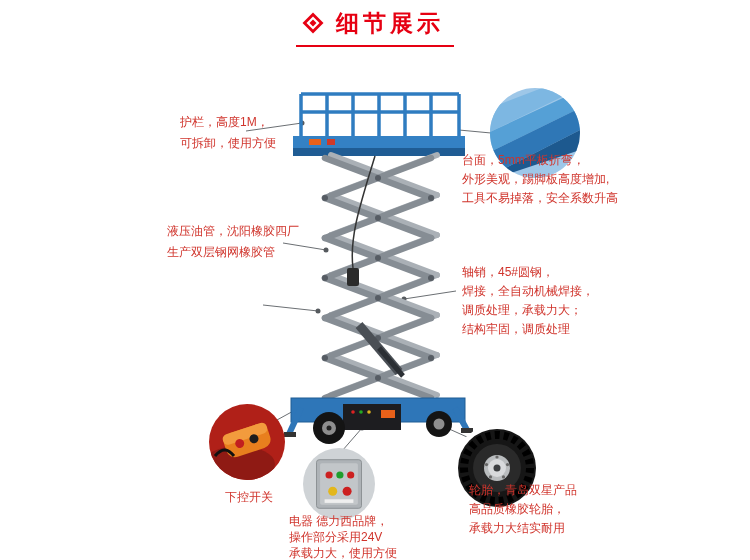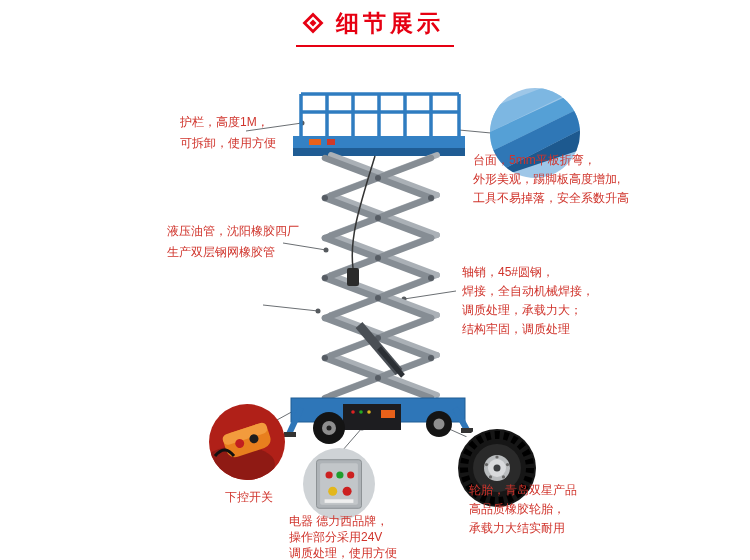--- a/index.html
+++ b/index.html
@@ -176,21 +176,21 @@
     <p>护栏，高度1M，</p>
     <p>可拆卸，使用方便</p>
   </div>
 
   <div class="ann" style="left:167px; top:221px;">
     <p>液压油管，沈阳橡胶四厂</p>
     <p>生产双层钢网橡胶管</p>
   </div>
 
 
-  <div class="ann mid" style="left:473px; top:151px;">
+  <div class="ann mid" style="left:462px; top:151px;">
     <p>台面，5mm平板折弯，</p>
     <p>外形美观，踢脚板高度增加,</p>
     <p>工具不易掉落，安全系数升高</p>
   </div>
 
   <div class="ann mid" style="left:462px; top:263px;">
     <p>轴销，45#圆钢，</p>
     <p>焊接，全自动机械焊接，</p>
     <p>调质处理，承载力大；</p>
     <p>结构牢固，调质处理</p>
@@ -251,21 +251,21 @@
     </svg>
   </div>
 
   <div class="ann" style="left:225px; top:487px;">
     <p>下控开关</p>
   </div>
 
   <div class="ann tight" style="left:289px; top:513px;">
     <p>电器 德力西品牌，</p>
     <p>操作部分采用24V</p>
-    <p>调质处理，使用方便</p>
+    <p>承载力大，使用方便</p>
   </div>
 
   <div class="ann mid" style="left:469px; top:481px;">
     <p>轮胎，青岛双星产品</p>
     <p>高品质橡胶轮胎，</p>
     <p>承载力大结实耐用</p>
   </div>
 
 </div>
 

